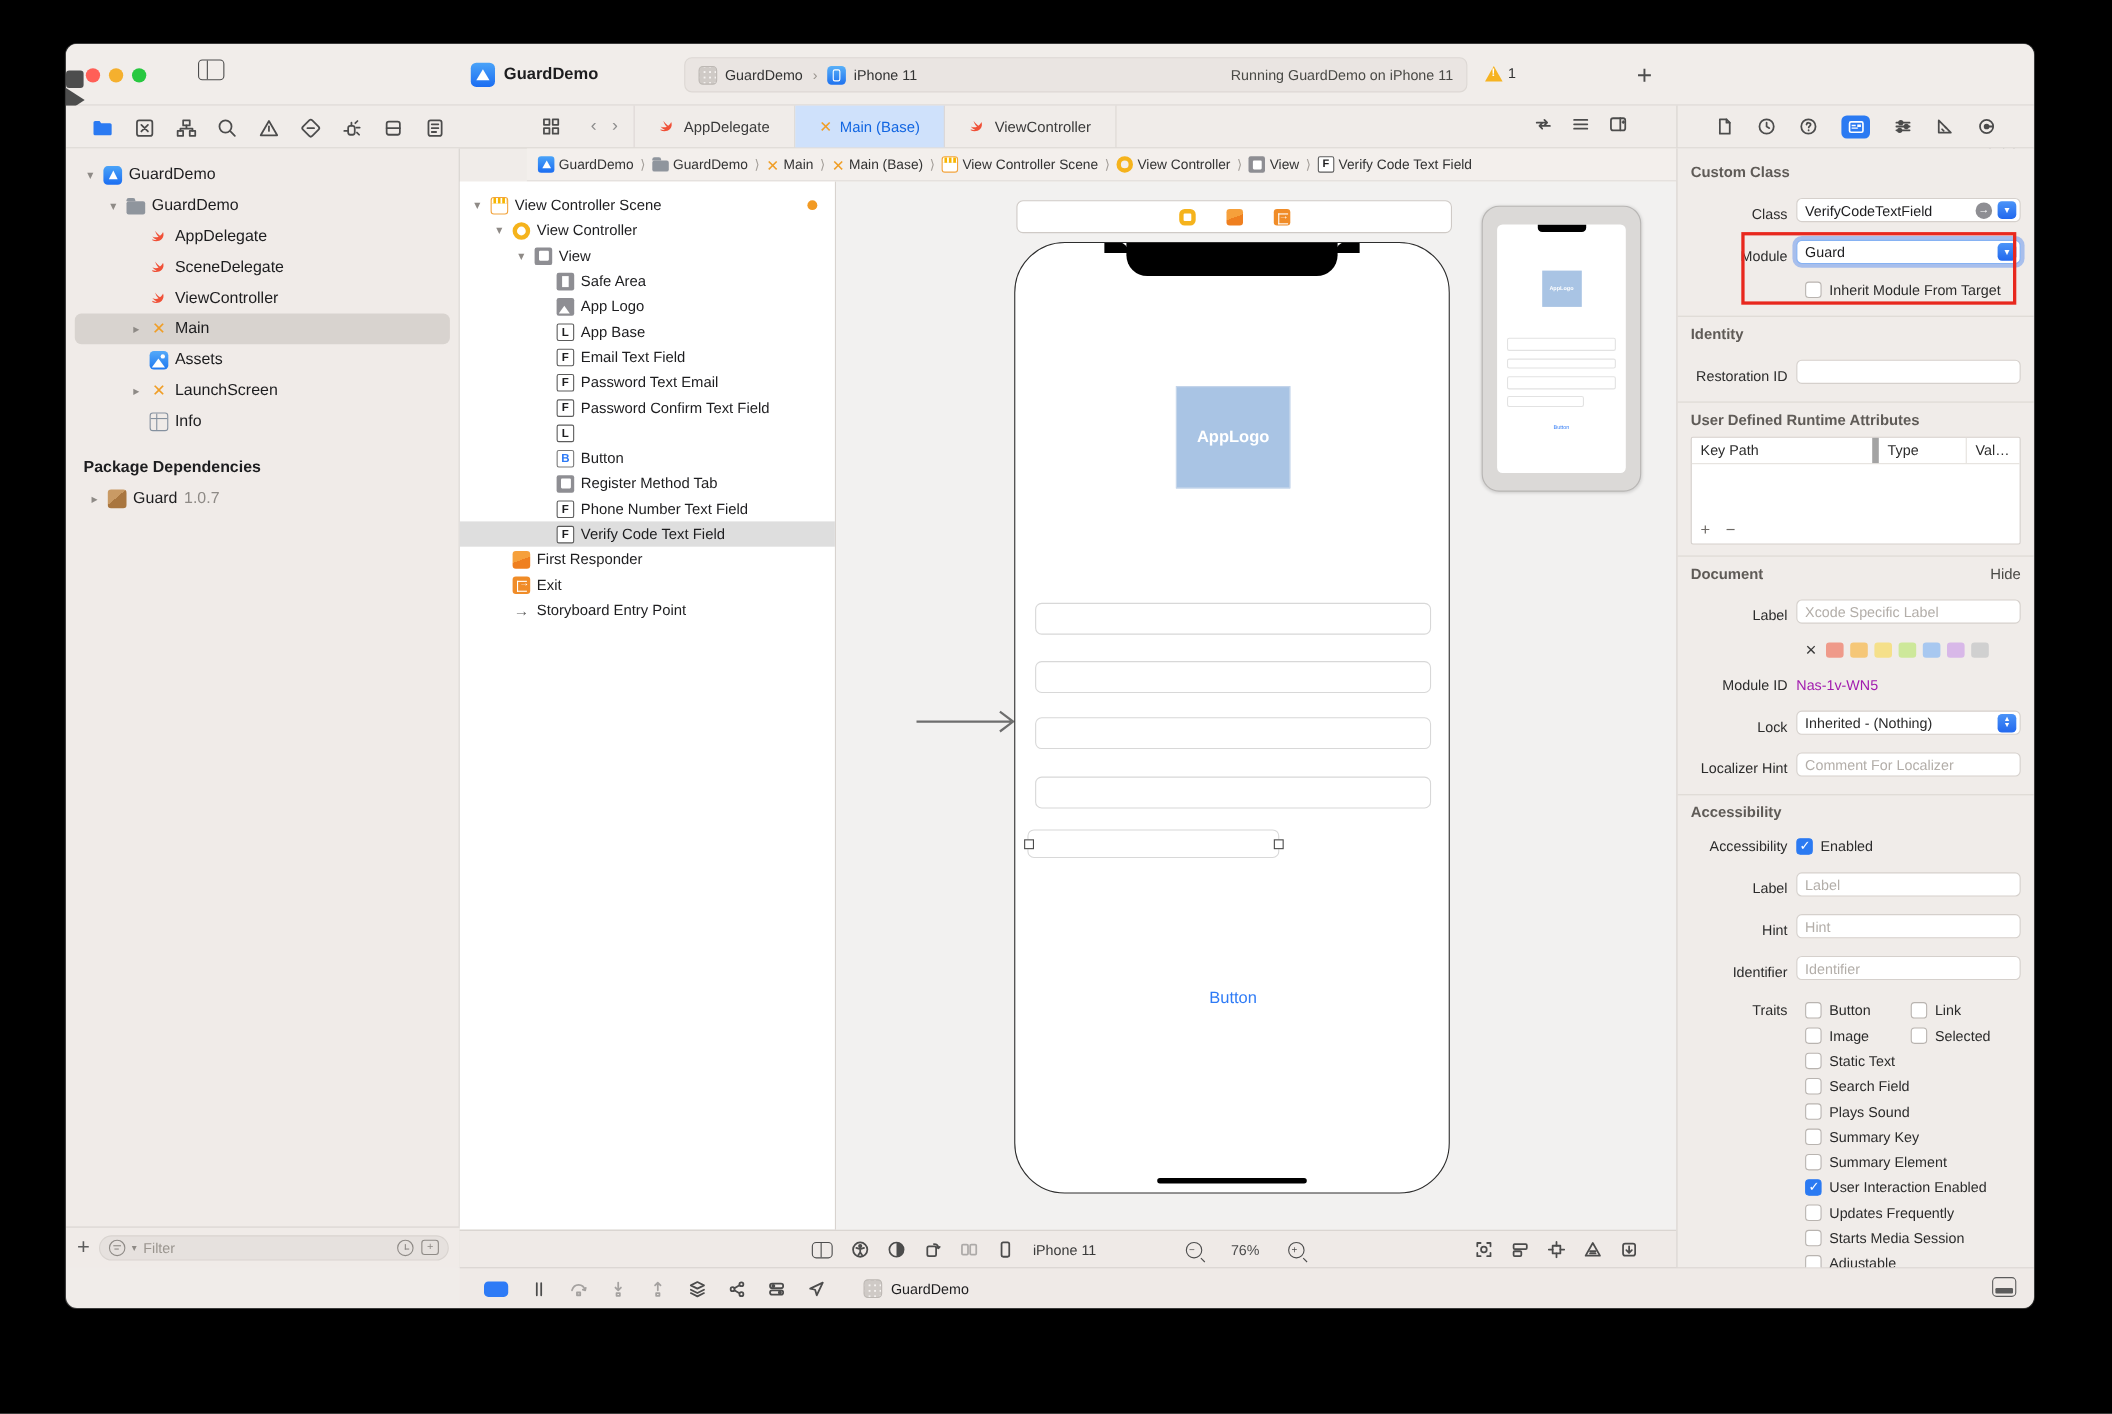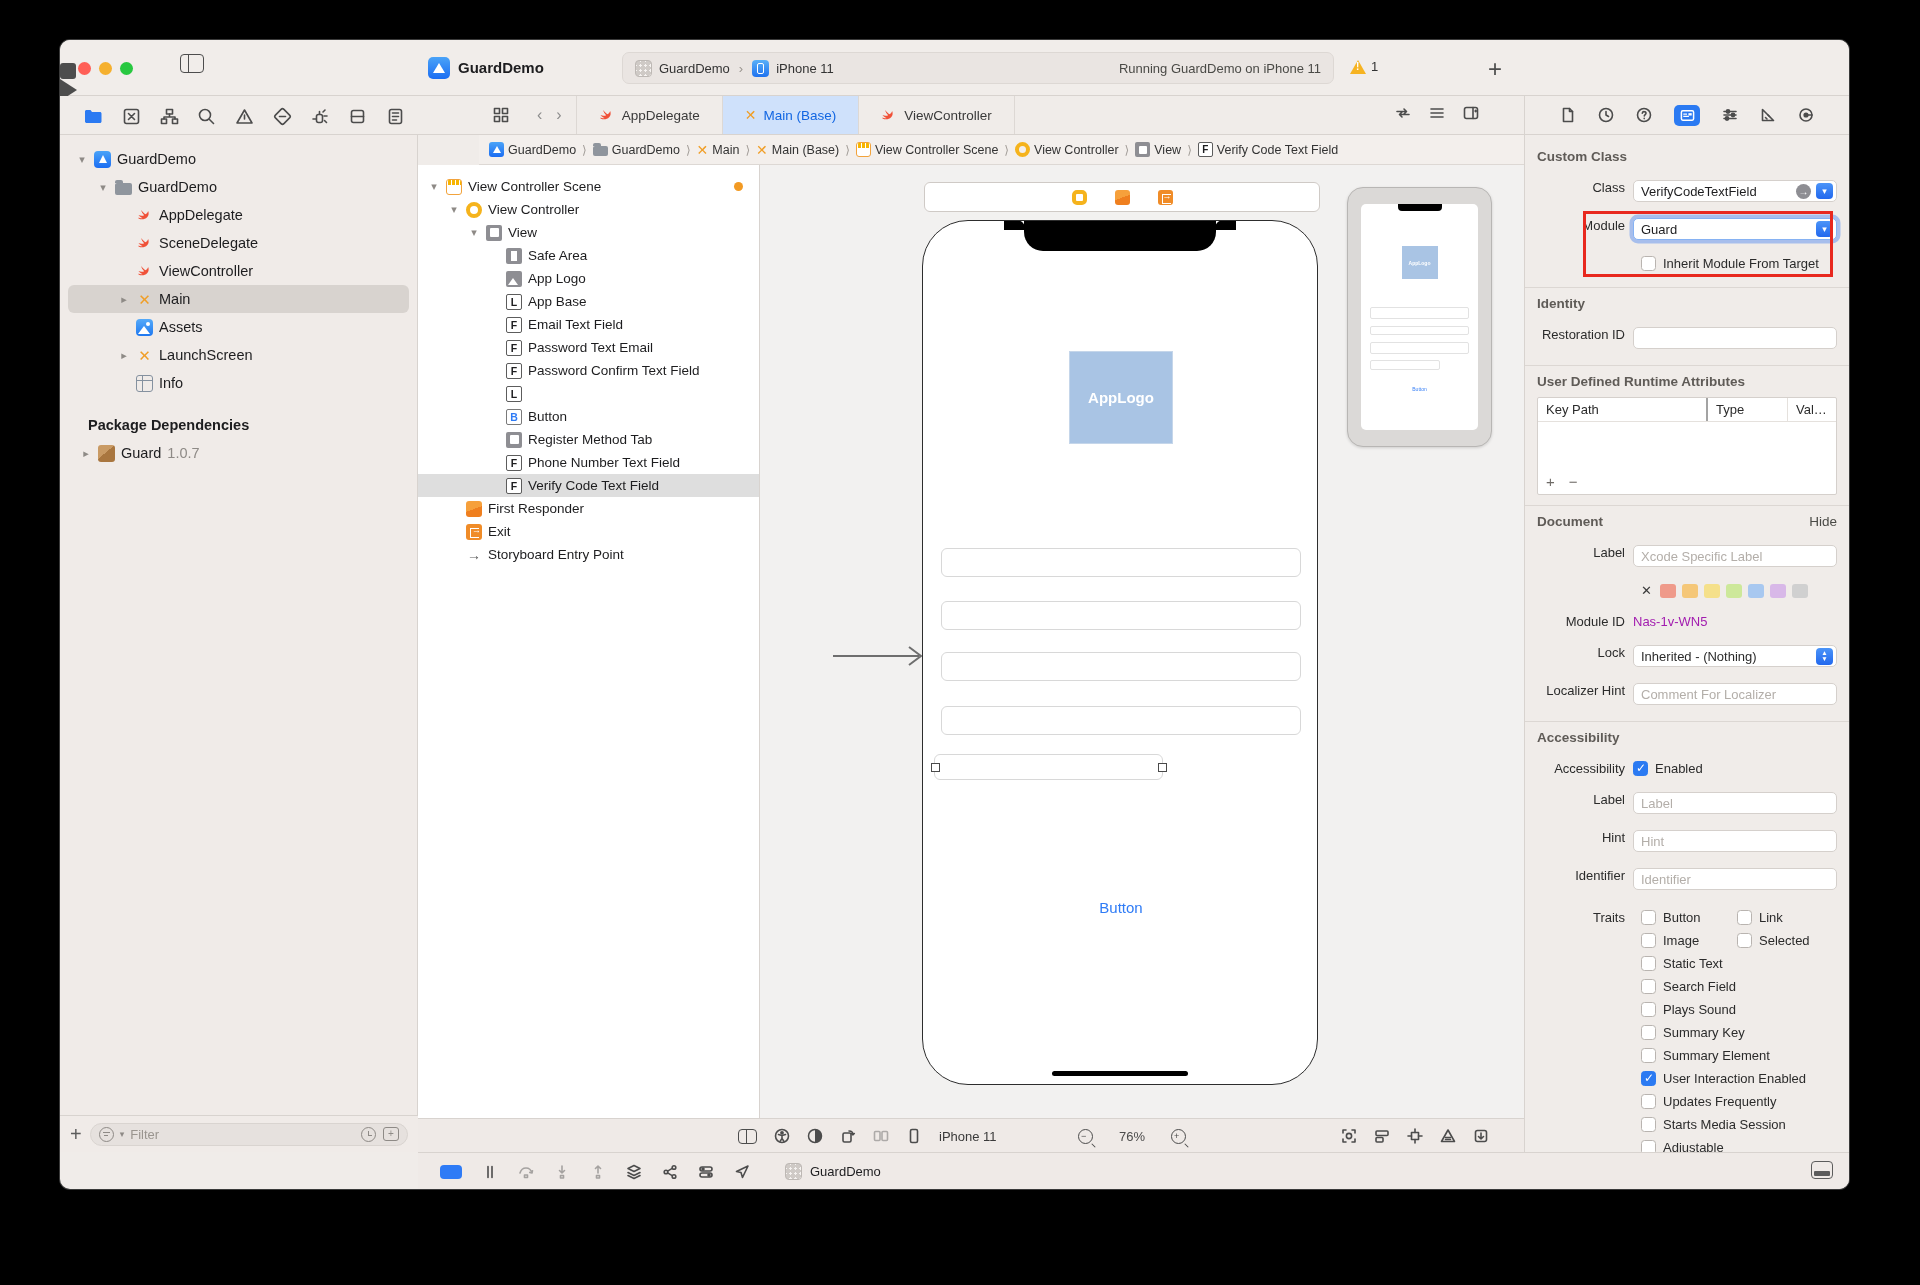--- a/index.html
+++ b/index.html
@@ -67,21 +67,21 @@
   .i-app::after{content:"";width:0;height:0;border-left:4.5px solid transparent;border-right:4.5px solid transparent;border-bottom:8px solid #fff}
   .i-folder{position:relative;width:17px;height:12px;background:#8f959d;border-radius:2px;margin-top:3px}
   .i-folder::before{content:"";position:absolute;left:0;top:-3px;width:8px;height:3px;background:#8f959d;border-radius:2px 2px 0 0}
   .i-assets{border-radius:4px;background:linear-gradient(#55aaf9,#1f78f0);position:relative;overflow:hidden}
   .i-assets::after{content:"";position:absolute;left:2px;bottom:2px;width:0;height:0;border-left:6px solid transparent;border-right:6px solid transparent;border-bottom:8px solid #fff}
   .i-assets::before{content:"";position:absolute;right:3px;top:3px;width:4px;height:4px;border-radius:50%;background:#fff}
   .i-info{border:1.6px solid #85919f;border-radius:3px;position:relative}
   .i-info::before{content:"";position:absolute;left:0;right:0;top:4px;border-top:1.4px solid #85919f}
   .i-info::after{content:"";position:absolute;top:0;bottom:0;left:5px;border-left:1.4px solid #85919f}
   .i-box{background:linear-gradient(140deg,#c99a64 0 45%,#a9763f 45%);border-radius:3px}
-  #pkg-header{margin-top:14px;height:28px;display:flex;align-items:center;padding-left:28px;font-size:14.5px;font-weight:bold;color:#1d1d1f}
+  #pkg-header{margin-top:14px;height:28px;display:flex;align-items:center;padding-left:16px;font-size:14.5px;font-weight:bold;color:#1d1d1f}
   .ver{color:#8e8a86}
   #nav-bottom{position:absolute;left:0;bottom:0;width:358px;height:37px;border-top:1px solid #d8d3cf;display:flex;align-items:center;padding:0 10px;gap:8px;background:#f0ebe8}
   #nav-add{font-size:20px;color:#5c5c5c;font-weight:300}
   .filterpill{flex:1;height:23px;background:#e6e1de;border:1px solid #d9d4d0;border-radius:12px;display:flex;align-items:center;padding:0 8px;gap:6px;color:#9a958f;font-size:13px}
   .f-ico{width:15px;height:15px;border:1.2px solid #8e8a86;border-radius:50%;position:relative;flex:0 0 auto}
   .f-ico::before{content:"";position:absolute;left:3px;top:4px;width:7px;border-top:1.4px solid #8e8a86}
   .f-ico::after{content:"";position:absolute;left:4.5px;top:7px;width:4px;border-top:1.4px solid #8e8a86}
   .f-chev{color:#8e8a86;font-size:9px}
   .clock-ico{width:15px;height:15px;border:1.4px solid #8e8a86;border-radius:50%;position:relative}
   .clock-ico::before{content:"";position:absolute;left:6px;top:3px;height:5px;border-left:1.4px solid #8e8a86}
@@ -157,39 +157,39 @@
   .bp-pill{width:22px;height:14px;background:#2e7bf6;border-radius:4px}
   #db-app{position:absolute;left:367px;top:0;height:37px;display:flex;align-items:center;gap:8px;font-size:13px;color:#1d1d1f}
   #db-console-toggle{position:absolute;right:16px;top:8px}
   .console-ico{width:22px;height:18px;border:1.6px solid #5c5c5c;border-radius:4px;position:relative}
   .console-ico::after{content:"";position:absolute;left:2px;right:2px;bottom:2px;height:5px;background:#5c5c5c;border-radius:1px}
   
   #inspector{position:absolute;left:1464px;top:95px;width:325px;height:1017px;background:#f0ece9;border-left:1px solid #d8d3cf;
     padding:8px 12px 0 12px;font-size:13px;color:#2b2b2b;overflow:hidden}
   .sec-h{font-weight:bold;color:#5f5b57;font-size:13.5px;margin:6px 0 8px 0;display:flex}
   .sec-div{border-top:1px solid #dcd7d3;margin:10px -12px 8px -12px}
-  .irow{display:flex;align-items:flex-start;margin:16px 0}
+  .irow{display:flex;align-items:flex-end;margin:16px 0}
   .ilabel{width:96px;text-align:right;padding-right:8px;color:#2b2b2b;flex:0 0 auto}
   .ifield{flex:1;height:22px;background:#fff;border:1px solid #d5d0cc;border-radius:5px;font-size:13px;padding:0 7px;
     font-family:"Liberation Sans","DejaVu Sans",sans-serif;color:#1d1d1f;min-width:0}
   .ifield::placeholder{color:#b3aea9}
   .fieldwrap{flex:1;position:relative;display:flex;align-items:center;min-width:0}
   .fieldwrap .ifield{width:100%}
   .goarrow{position:absolute;right:26px;width:15px;height:15px;border-radius:50%;background:#8e8e93;color:#fff;font-size:10px;line-height:15px;text-align:center}
   .bluechev{position:absolute;right:4px;width:17px;height:16px;border-radius:4px;background:linear-gradient(#4b94f8,#2268ee);color:#fff;font-size:9px;line-height:16px;text-align:center}
   .focusring{box-shadow:0 0 0 3.5px rgba(77,135,240,.45);border-color:#86b2f3}
   #redbox{position:absolute;left:46px;right:4px;top:31px;height:66px;border:3px solid #e8281e;pointer-events:none;z-index:5}
   .cc-wrap{position:relative}
   .cb{width:15px;height:15px;border:1px solid #b9b4b0;border-radius:3.5px;background:#fff;flex:0 0 auto;position:relative}
   .cb.on{background:#2b7af2;border-color:#2b7af2}
   .cb.on::after{content:"\2713";position:absolute;left:2px;top:-1px;color:#fff;font-size:12px;font-weight:bold}
   .udra-table{border:1px solid #d5d0cc;background:#fff;border-radius:2px;height:98px;position:relative;margin-top:4px}
   .udra-head{display:flex;height:24px;align-items:center;border-bottom:1px solid #e5e1dd;color:#2b2b2b}
   .udra-head span{padding:0 8px}
-  .udra-head .c1{flex:1;border-right:2px solid #a3a3a3;height:100%;line-height:24px}
+  .udra-head .c1{flex:1;border-right:6px solid #a3a3a3;height:100%;line-height:24px}
   .udra-head .c2{width:80px;border-right:1px solid #e5e1dd;height:100%;line-height:24px}
   .udra-head .c3{width:48px;height:100%;line-height:24px}
   .udra-foot{position:absolute;left:8px;bottom:4px;color:#6e6a66;font-size:15px;display:flex;gap:14px}
   .swatches{display:flex;gap:6px;align-items:center;margin:4px 0 4px 104px}
   .sw{width:16px;height:14px;border-radius:3px}
   .sw-x{color:#3a3a3a;font-size:13px;font-weight:bold;margin-right:2px}
   .popup{flex:1;height:22px;background:#fff;border:1px solid #d5d0cc;border-radius:5px;display:flex;align-items:center;padding:0 4px 0 7px;position:relative}
   .stepper{position:absolute;right:3px;width:17px;height:17px;border-radius:4px;background:linear-gradient(#4b94f8,#2268ee);color:#fff;
     display:flex;flex-direction:column;align-items:center;justify-content:center;font-size:6.5px;line-height:6px}
   .plain-val{color:#a21caf}

